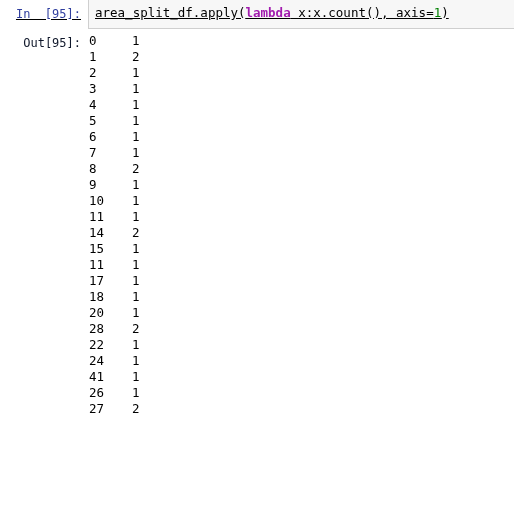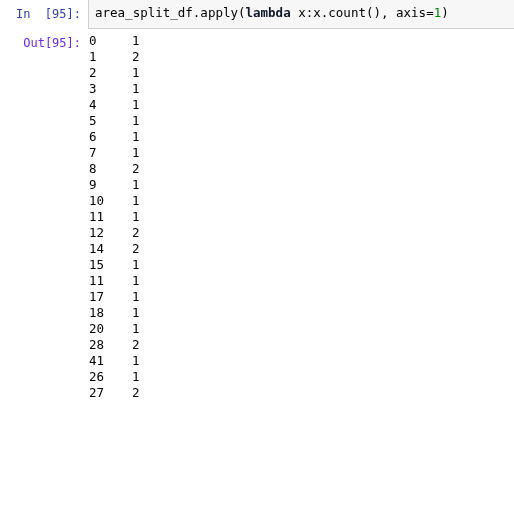--- a/index.html
+++ b/index.html
@@ -21,39 +21,40 @@
     height: 512px;
     background: #ffffff;
   }
 
   
   .cell-input-row {
     position: relative;
     display: flex;
     align-items: flex-start;
     height: 29px;
+    text-decoration: underline;
   }
 
   .prompt {
     width: 88px;
     box-sizing: border-box;
     text-align: right;
     padding-right: 7px;
     font-family: "DejaVu Sans Mono", monospace;
     font-size: 12px;
     line-height: 20px;
     padding-top: 4px;
     white-space: pre;
     letter-spacing: 0px;
   }
   .prompt-in {
     color: #303f9f;
   }
   .prompt-out {
-    color: #6d28d9;
+    color: #0f172a;
   }
 
   .input-area {
     flex: 1 1 auto;
     background: #f7f7f7;
     border: 1px solid #cfcfcf;
     border-right: none;
     border-top: none;
     box-sizing: border-box;
     height: 29px;
@@ -62,21 +63,21 @@
   }
 
   .code-line {
     font-family: "DejaVu Sans Mono", monospace;
     font-size: 12.5px;
     line-height: 18px;
     color: #000000;
     white-space: pre;
   }
   .tok-kw {
-    color: #0f172a;
+    color: #a21caf;
     font-weight: bold;
   }
   .tok-num {
     color: #008000;
   }
 
   
   .cell-output-row {
     position: relative;
     display: flex;
@@ -177,24 +178,20 @@
             </tr>
             <tr>
               <td class="idx">10</td>
               <td class="val">1</td>
             </tr>
             <tr>
               <td class="idx">11</td>
               <td class="val">1</td>
             </tr>
             <tr>
-              <td class="idx">12</td>
-              <td class="val">2</td>
-            </tr>
-            <tr>
               <td class="idx">14</td>
               <td class="val">2</td>
             </tr>
             <tr>
               <td class="idx">15</td>
               <td class="val">1</td>
             </tr>
             <tr>
               <td class="idx">11</td>
               <td class="val">1</td>
@@ -207,20 +204,28 @@
               <td class="idx">18</td>
               <td class="val">1</td>
             </tr>
             <tr>
               <td class="idx">20</td>
               <td class="val">1</td>
             </tr>
             <tr>
               <td class="idx">28</td>
               <td class="val">2</td>
+            </tr>
+            <tr>
+              <td class="idx">22</td>
+              <td class="val">1</td>
+            </tr>
+            <tr>
+              <td class="idx">24</td>
+              <td class="val">1</td>
             </tr>
             <tr>
               <td class="idx">41</td>
               <td class="val">1</td>
             </tr>
             <tr>
               <td class="idx">26</td>
               <td class="val">1</td>
             </tr>
             <tr>

